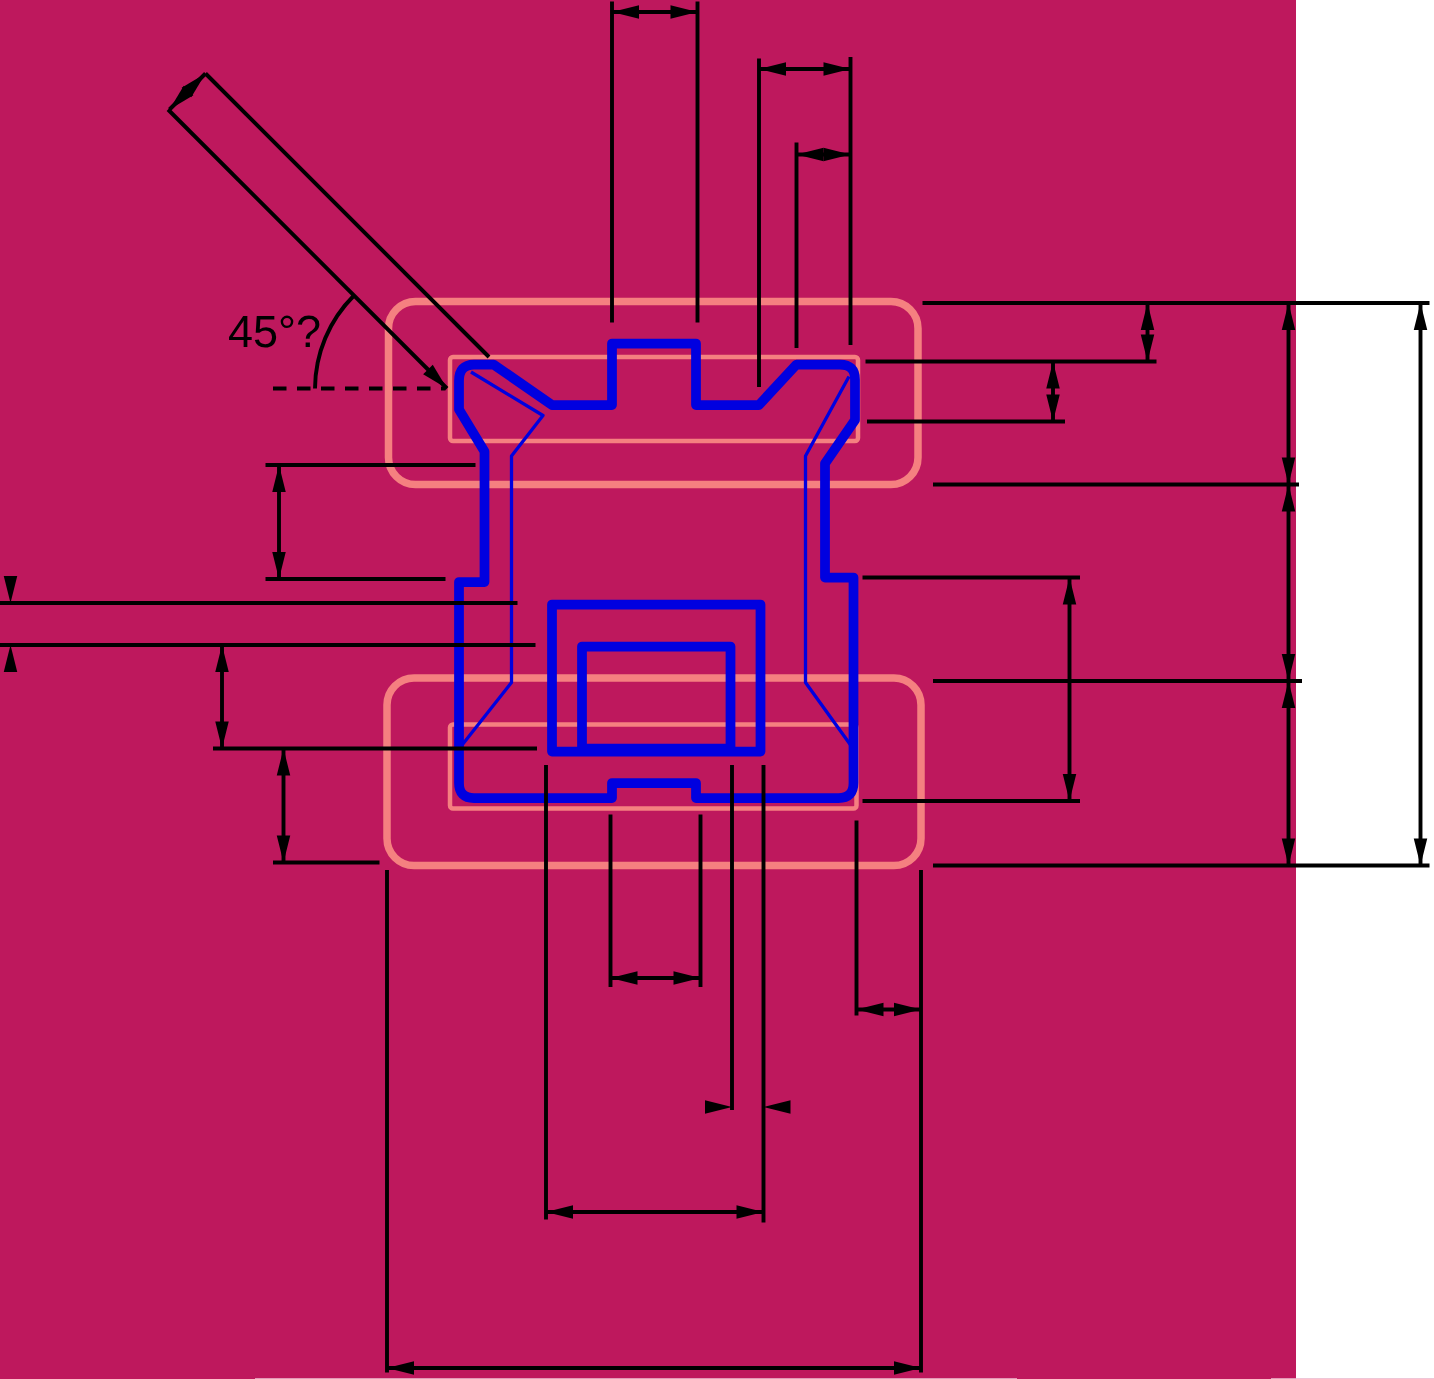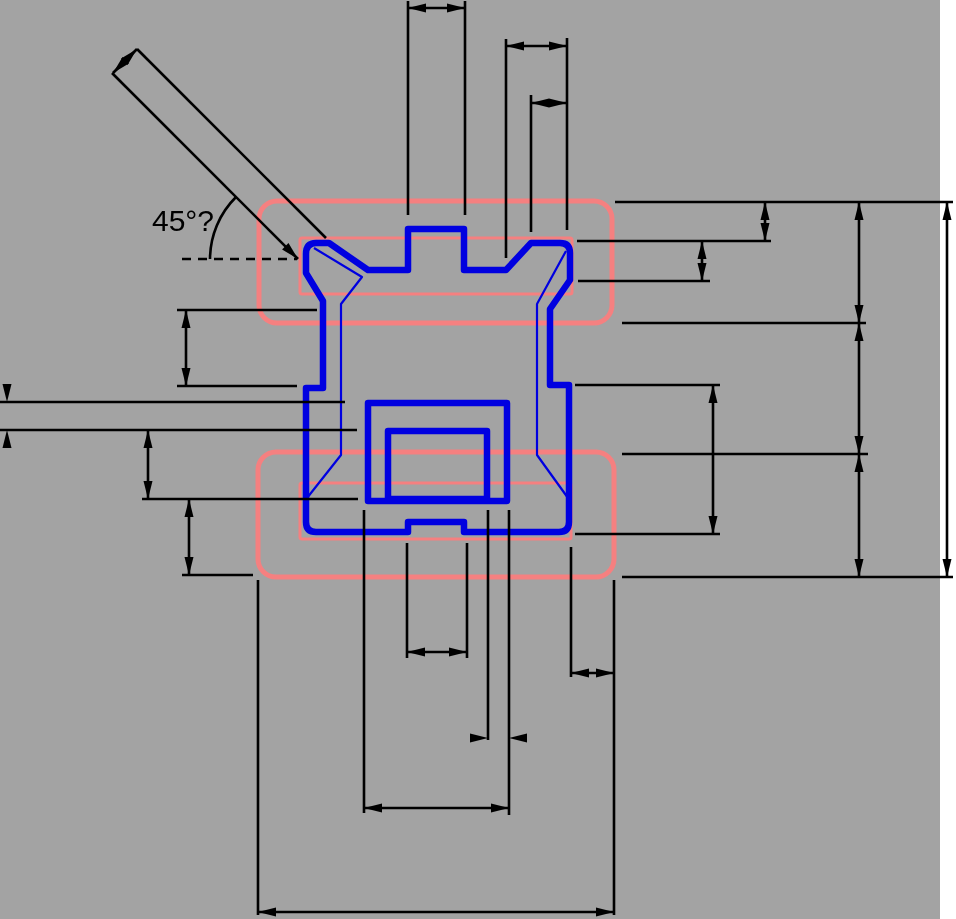--- a/index.html
+++ b/index.html
@@ -5,24 +5,24 @@
   html, body {
     margin: 0;
     padding: 0;
     background: #ffffff;
     width: 956px;
     height: 919px;
     overflow: hidden;
     font-family: "Liberation Sans", sans-serif;
   }
   .drawing-wrap {
-    width: 940px;
+    width: 864px;
     height: 919px;
     position: relative;
-    background: #a3a3a3;
+    background: #be185d;
   }
   svg { display: block; }
   .angle-text {
     font-family: "Liberation Sans", sans-serif;
     font-size: 30px;
     fill: #000000;
   }
 </style>
 </head>
 <body>

